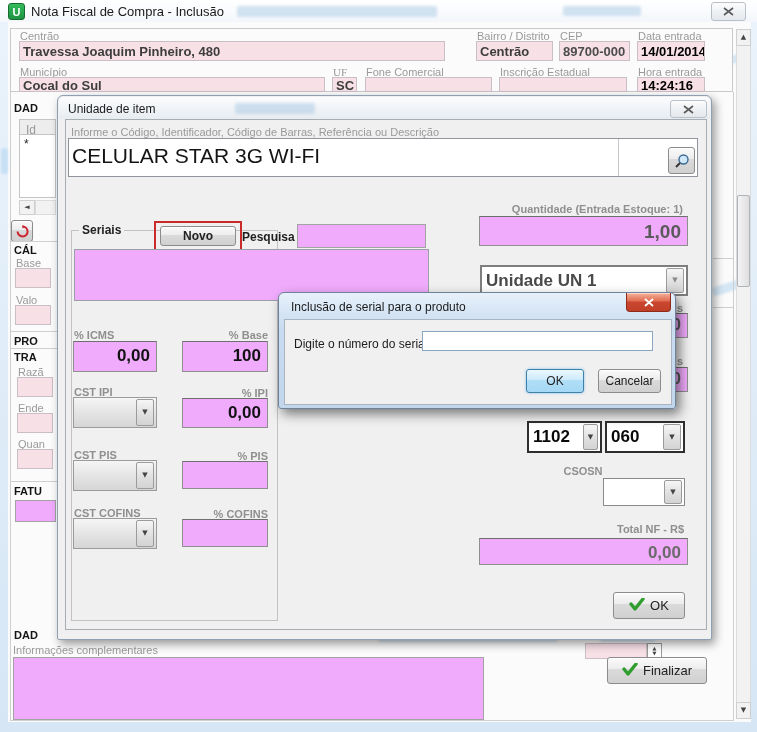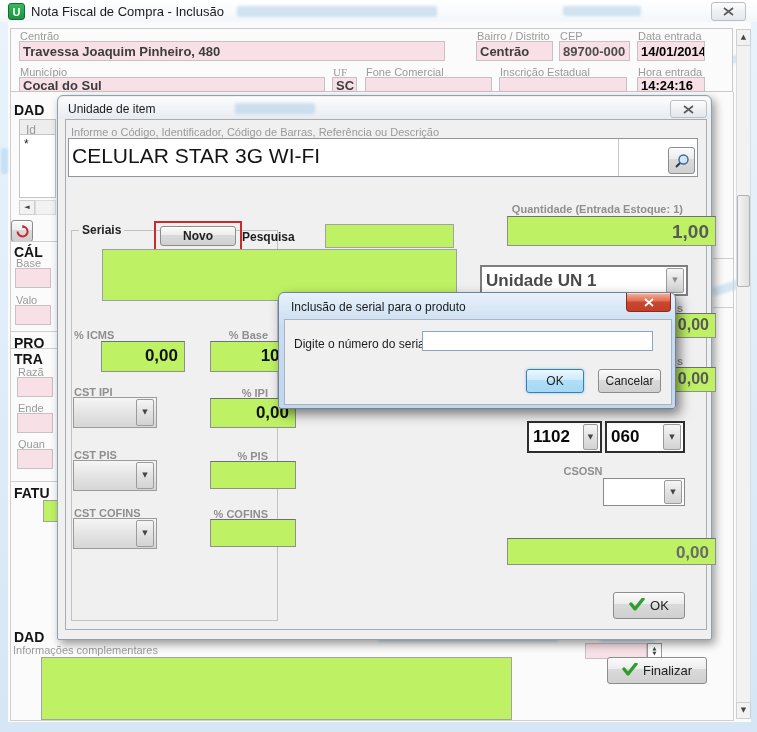--- a/index.html
+++ b/index.html
@@ -5,26 +5,26 @@
   html,body{margin:0;padding:0;}
   body{background:#9db5c9;font-family:"Liberation Sans",sans-serif;}
   #screen{position:relative;width:757px;height:732px;overflow:hidden;
     background:linear-gradient(180deg,#eaf3fb,#d6e6f5);
     -webkit-font-smoothing:antialiased;}
   .abs{position:absolute;box-sizing:border-box;}
   .winbody{background:#fbfbfb;}
   
   .lbl{font-size:11px;color:#9a9a9a;white-space:nowrap;}
   .blbl{font-size:11px;font-weight:bold;color:#8f8f8f;white-space:nowrap;}
-  .hdr{font-size:14px;font-weight:bold;color:#141414;white-space:nowrap;}
+  .hdr{font-size:11px;font-weight:bold;color:#141414;white-space:nowrap;}
   .right{text-align:right;}
   
   .pinkf{background:#f8e0e7;border:1px solid #cbbfc6;color:#3d3d3d;font-weight:bold;
     font-size:13px;padding:2px 3px;white-space:nowrap;overflow:hidden;}
-  .whitef{background:#bef264;border:1px solid #a3a3a3;margin-left:28px;}
+  .whitef{background:#f0abfc;border:1px solid #a3a3a3;}
   .sunk{border:1px solid #8f8f8f;border-top:1px solid #6f6f6f;}
   .bigval{font-weight:bold;font-size:17px;color:#121212;padding:4px 6px 0 0;}
   .grayval{color:#5a5a5a;}
   
   .btn{border:1px solid #8c8c8c;border-radius:3px;
     background:linear-gradient(180deg,#fafafa,#ececec 45%,#dadada 46%,#d0d0d0);
     box-shadow:inset 0 1px 0 #fff;display:flex;align-items:center;justify-content:center;
     font-size:12px;color:#222;cursor:default;}
   .btn-def{border:1px solid #3f80ab;background:linear-gradient(180deg,#ecf8fe,#cdeafb 45%,#b1def7 46%,#a5d9f5);
     box-shadow:0 0 3px #86c2e8;}
@@ -272,20 +272,21 @@
     </div>
 
     <div class="abs blbl right" style="left:424px;top:369px;width:202px;text-align:center;">CSOSN</div>
     <div class="abs combo" style="left:545px;top:382px;width:82px;height:28px;border:1px solid #8a8a8a;">
       <span style="font-size:12px;padding-left:4px;"></span>
       <span class="arrowbtn">
           <span class="arrowglyph">▼</span>
         </span>
     </div>
 
+    <div class="abs blbl right" style="left:423px;top:427px;width:203px;">Total NF - R$</div>
     <div class="abs whitef sunk bigval right" style="left:421px;top:442px;width:209px;height:27px;color:#6a6a6a;">0,00</div>
 
     <div class="abs btn" style="left:555px;top:496px;width:72px;height:27px;font-size:13px;">
       <span class="check">
         <svg width="16" height="13" viewBox="0 0 16 13">
             <path d="M2 6 L6 11 L14 1" fill="none" stroke="#2f9e2f" stroke-width="3.4" stroke-linecap="round" stroke-linejoin="round"></path>
           </svg>
       </span>
       <span>OK</span>
     </div>

